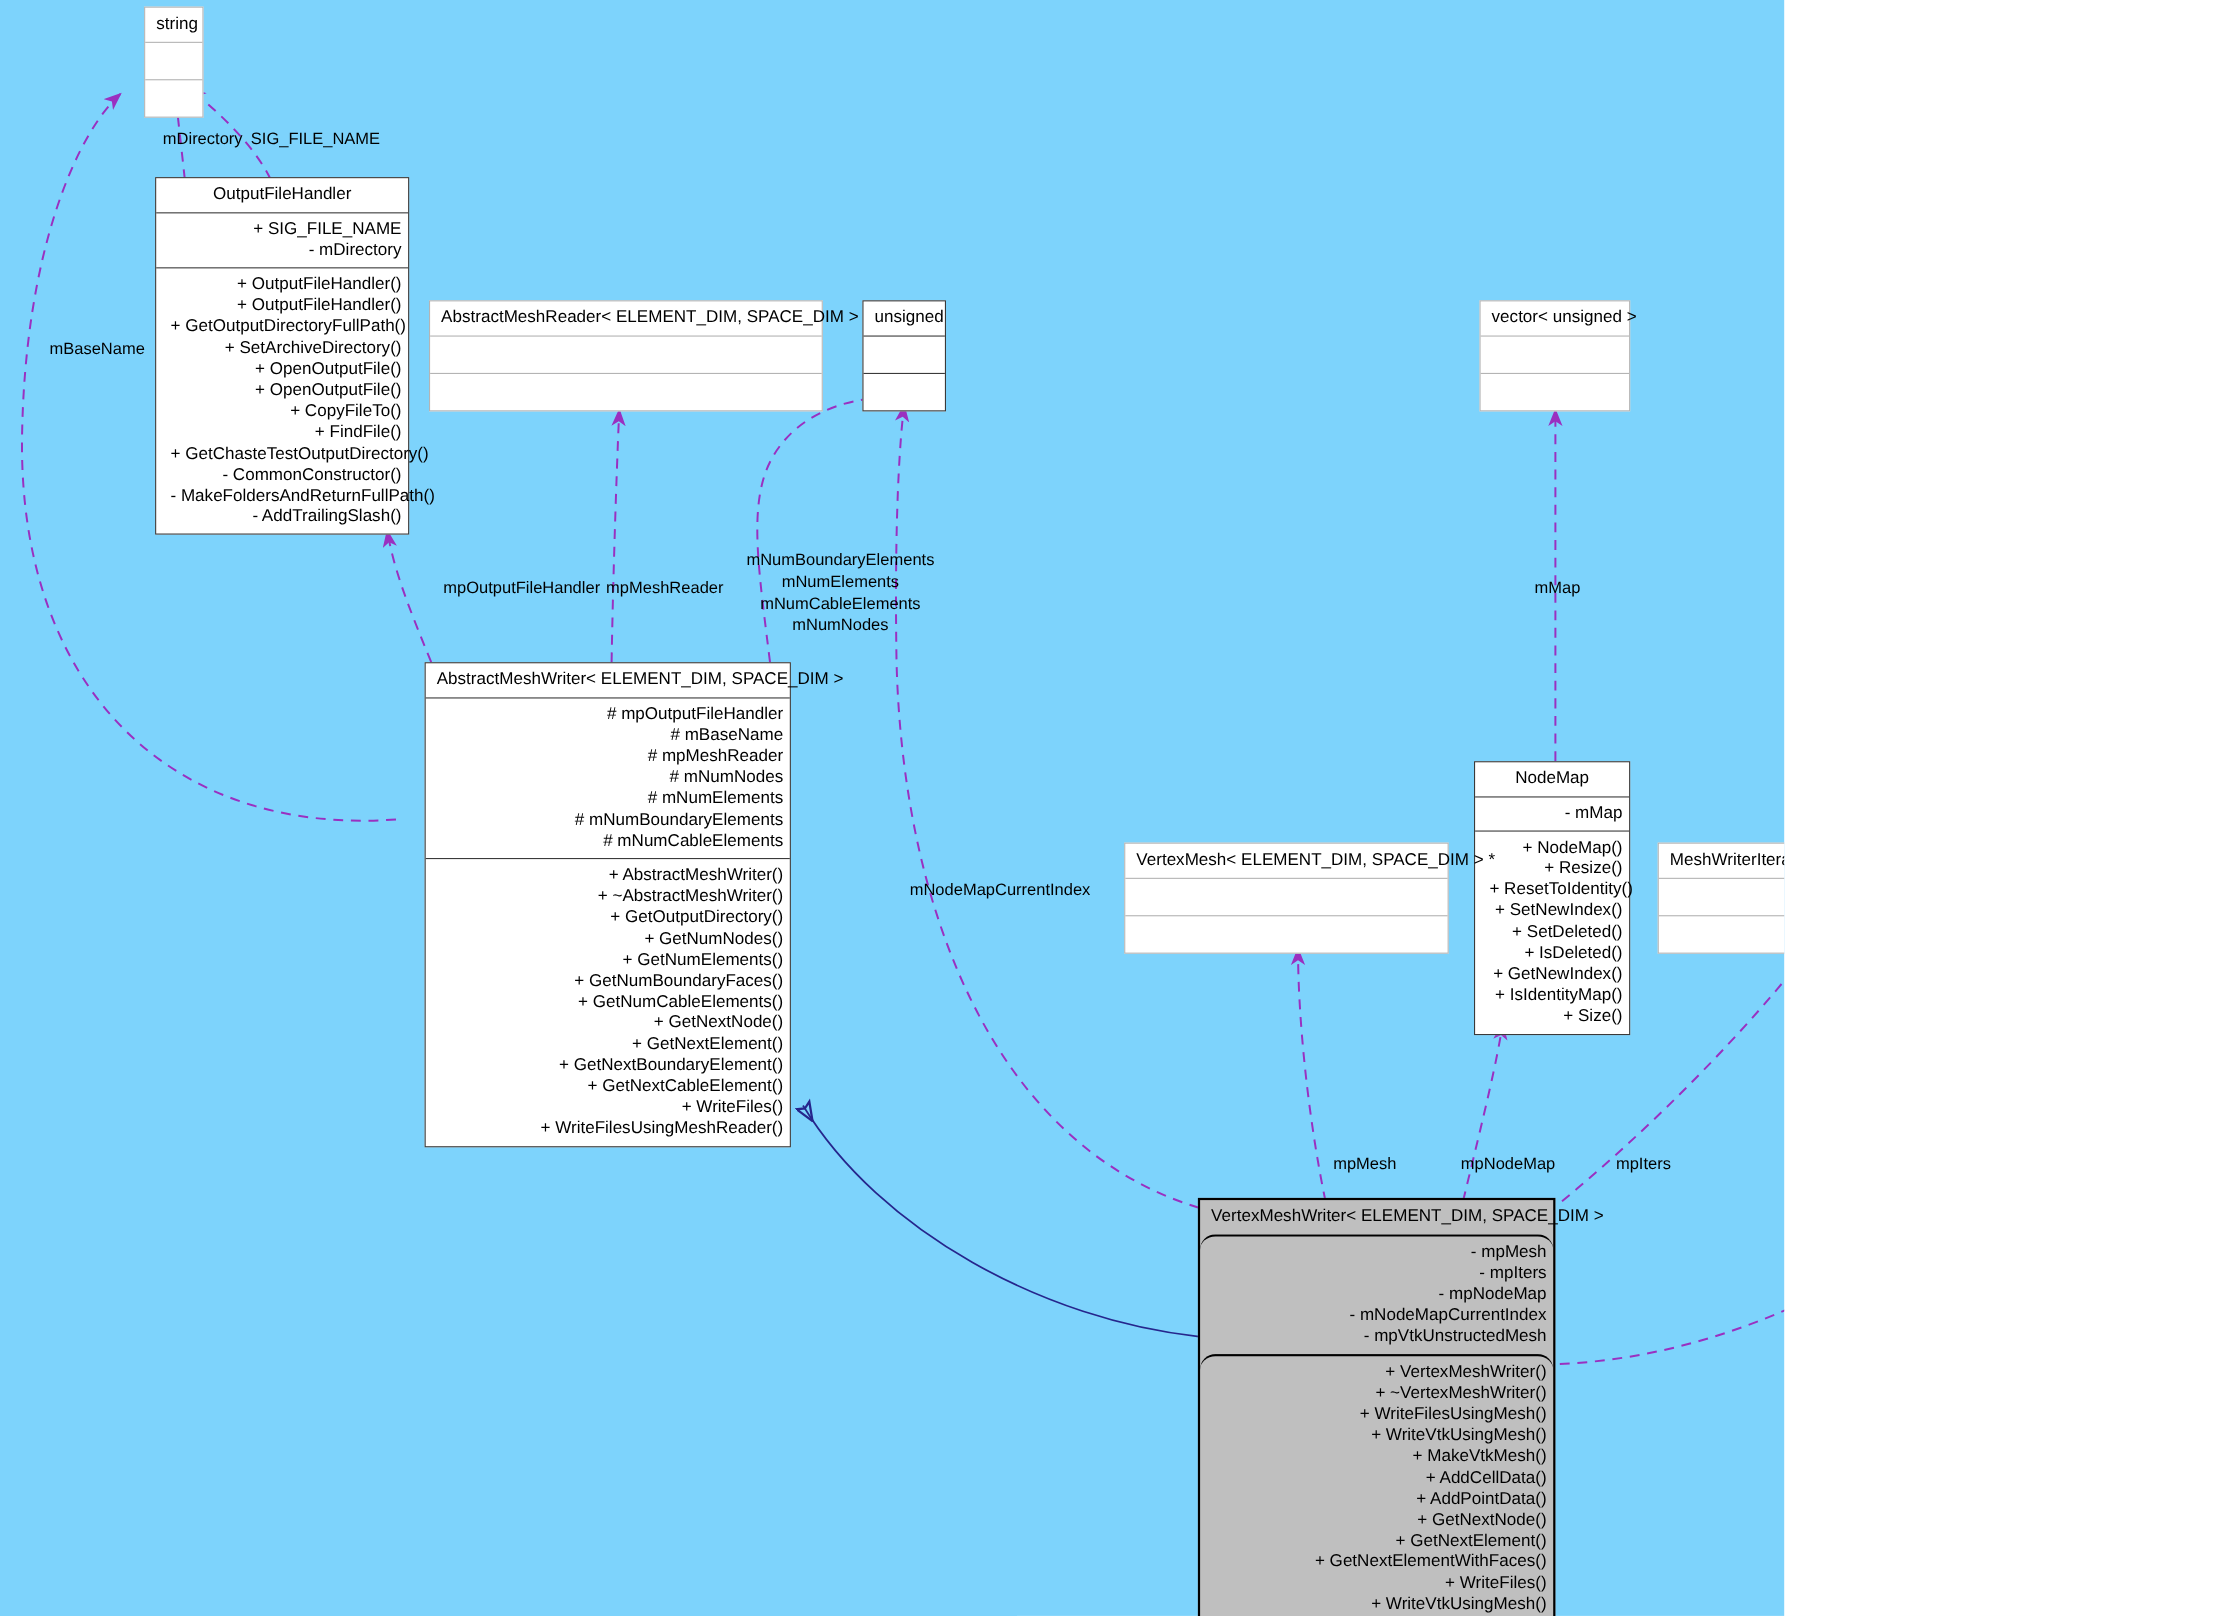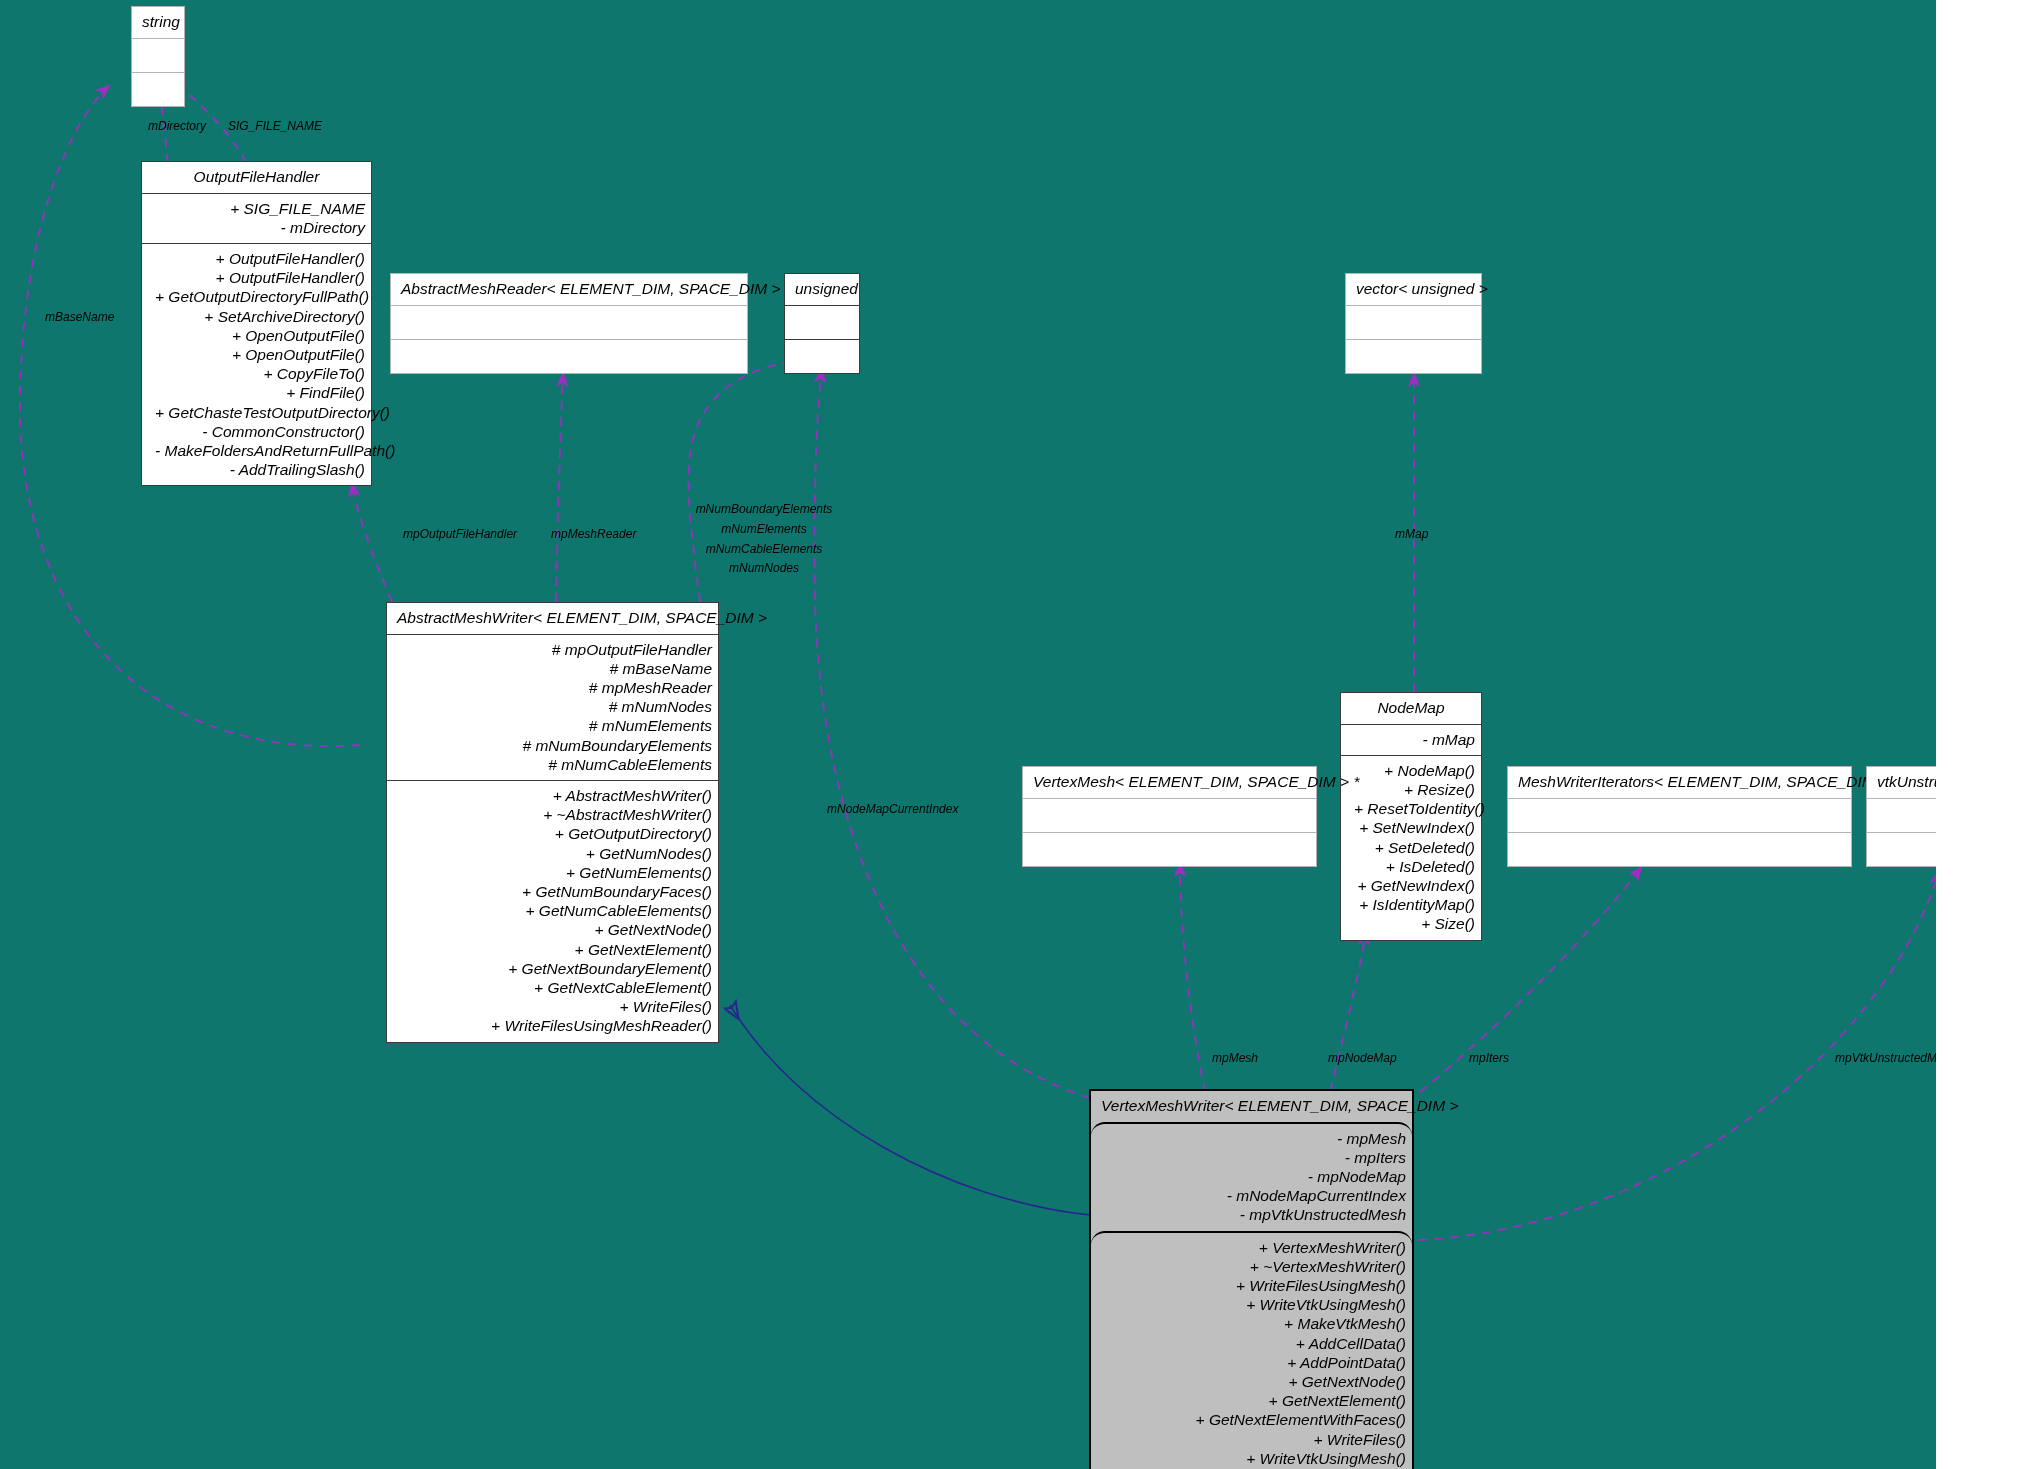--- a/index.html
+++ b/index.html
@@ -6,25 +6,24 @@
     margin: 0;
     padding: 0;
     background: #ffffff;
   }
   body {
     font-family: "Liberation Sans", sans-serif;
     -webkit-font-smoothing: antialiased;
   }
   #canvas {
     position: relative;
-    width: 1936px;
+    width: 1622px;
     height: 1469px;
     overflow: hidden;
-    background: #0f766e;
-    font-style: italic;
+    background: #7dd3fc;
   }
   svg#edges {
     position: absolute;
     left: 0;
     top: 0;
     width: 2024px;
     height: 1469px;
     pointer-events: none;
   }
   
@@ -71,21 +70,21 @@
   }
   .umlbox .row {
     padding: 0 6px 0 13px;
     white-space: nowrap;
     line-height: 19.2px;
     font-size: 15.5px;
   }
   
   .edgelabel {
     position: absolute;
-    font-size: 12px;
+    font-size: 15px;
     color: #000000;
     white-space: nowrap;
     line-height: 19px;
   }
   .edgelabel.center {
     text-align: center;
   }
 </style>
 </head>
 <body>

